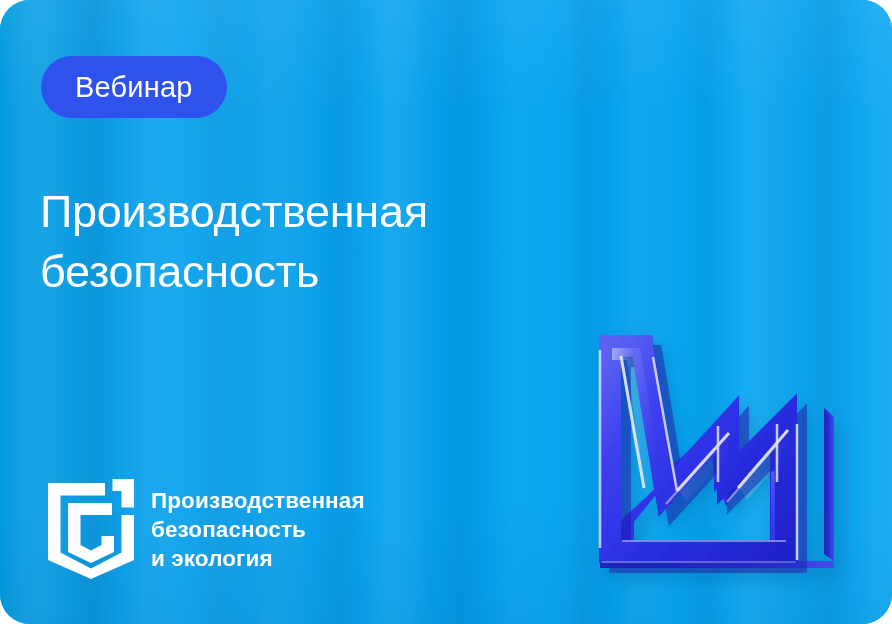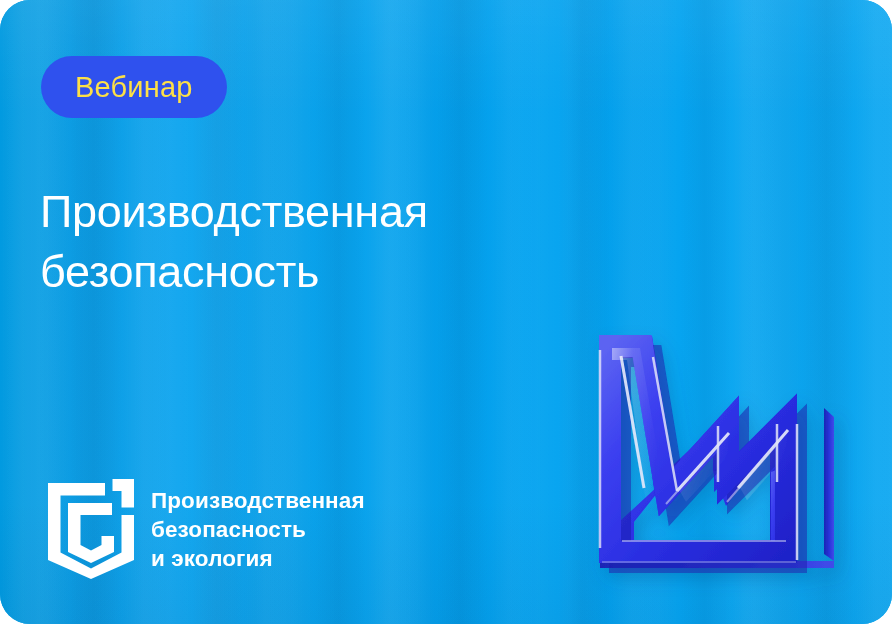--- a/index.html
+++ b/index.html
@@ -85,21 +85,21 @@
     position: absolute;
     left: 41px;
     top: 56px;
     height: 62px;
     padding: 0 34px;
     display: flex;
     align-items: center;
     justify-content: center;
     background: #2f51ee;
     border-radius: 31px;
-    color: #fde047;
+    color: #ffffff;
     font-size: 29px;
     font-weight: 400;
     letter-spacing: 0.2px;
     line-height: 1;
     box-sizing: border-box;
     white-space: nowrap;
   }
 
   
   .headline {

